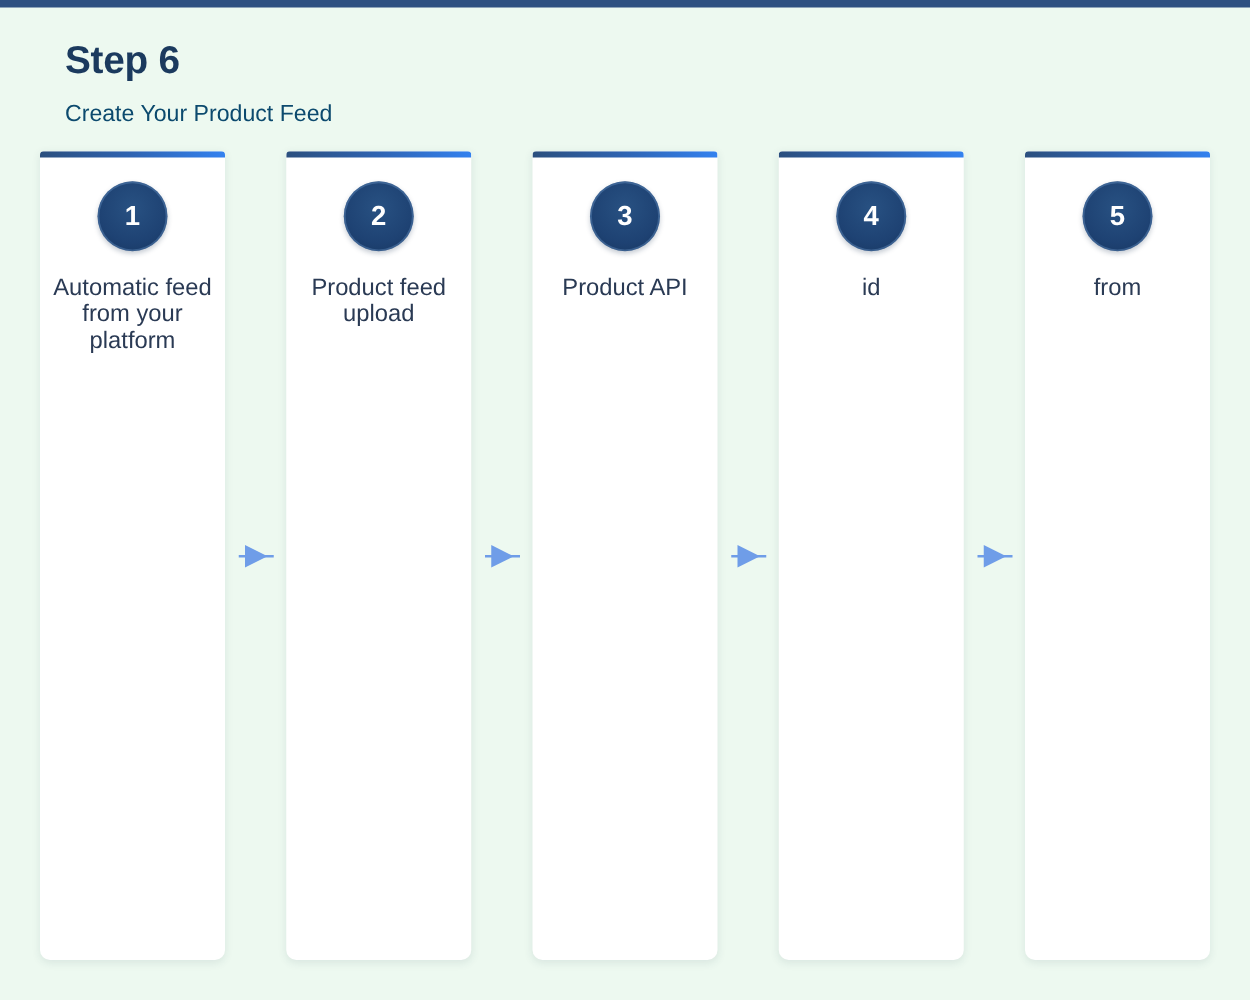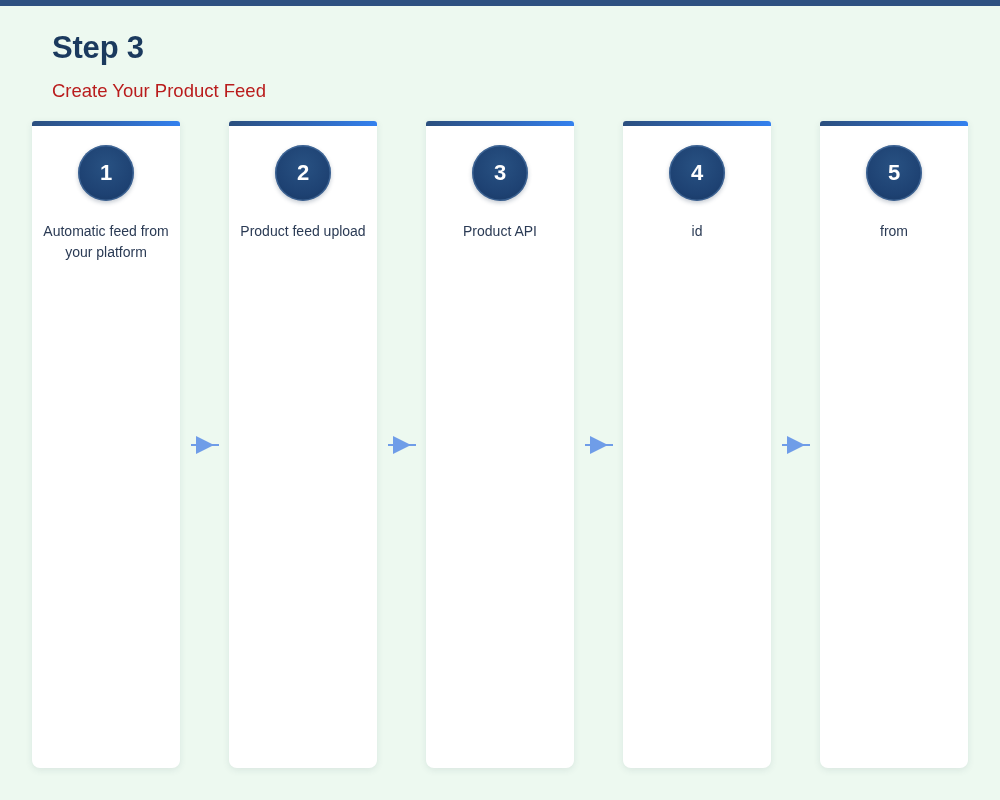--- a/index.html
+++ b/index.html
@@ -37,21 +37,21 @@
     font-weight: bold;
     color: #1b3a5e;
     letter-spacing: -0.2px;
     line-height: 1.1;
   }
   .page-subtitle {
     margin: 0;
     padding-top: 15px;
     font-size: 18.5px;
     font-weight: normal;
-    color: #b91c1c;
+    color: #0c4a6e;
     line-height: 1.2;
   }
 
   
   .cards-row {
     position: absolute;
     top: 121px;
     left: 32px;
     width: 936px;
     height: 647px;
@@ -97,21 +97,21 @@
     color: #ffffff;
     font-size: 22px;
     font-weight: bold;
     line-height: 1;
   }
 
   .card-label {
     margin-top: 20px;
     padding: 0 9px;
     text-align: center;
-    font-size: 14px;
+    font-size: 19px;
     line-height: 20.8px;
     color: #2a3a54;
     word-wrap: break-word;
   }
 
   
   .connector {
     width: 49px;
     flex: 0 0 49px;
     display: flex;
@@ -121,21 +121,21 @@
   .arrow-icon {
     display: block;
   }
 </style>
 </head>
 <body>
 
 <div class="top-bar"></div>
 
 <div class="header">
-  <h1 class="page-title">Step 3</h1>
+  <h1 class="page-title">Step 6</h1>
   <p class="page-subtitle">Create Your Product Feed</p>
 </div>
 
 <div class="cards-row">
 
   <div class="card">
     <div class="card-accent"></div>
     <div class="badge">
       <span class="badge-number">1</span>
     </div>

